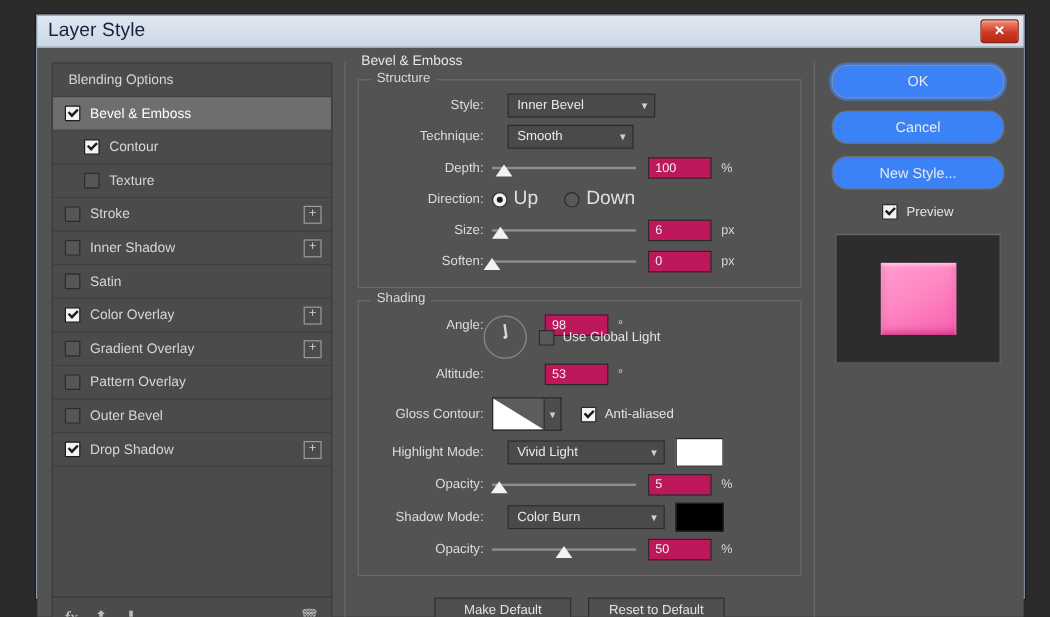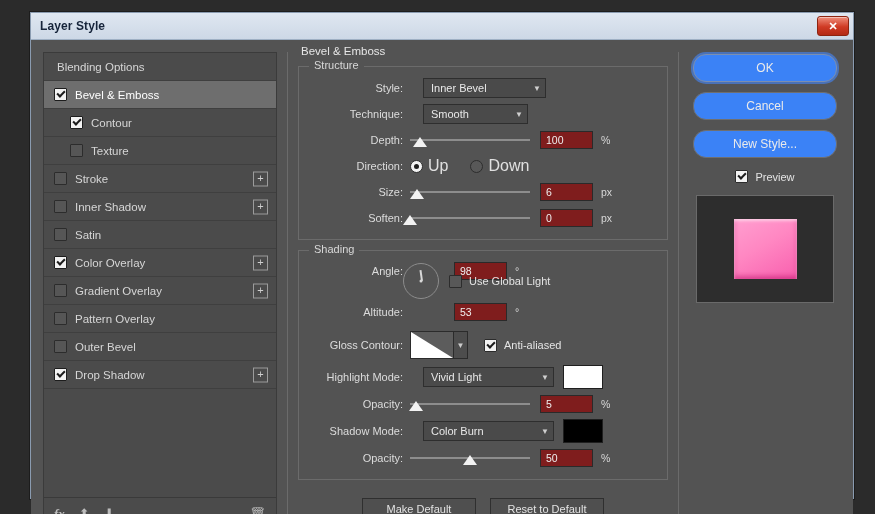--- a/index.html
+++ b/index.html
@@ -22,21 +22,21 @@
   }
   .titlebar {
     height: 26px; flex: 0 0 26px;
     background: linear-gradient(#dfe7f1, #cdd8e6);
     border-bottom: 1px solid #9fb0c4;
     display: flex; align-items: center;
     padding: 0 4px 0 9px;
     position: relative;
   }
   .title-text {
-    font-size: 12px; color: #16243a; font-weight: bold;
+    font-size: 16px; color: #16243a; font-weight: normal;
     letter-spacing: .1px;
   }
   .close-btn {
     position: absolute; right: 4px; top: 3px;
     width: 30px; height: 18px; border-radius: 3px;
     background: linear-gradient(#f08f7c, #cf3a24 55%, #b32a15);
     border: 1px solid #8d2410;
     box-shadow: inset 0 1px 0 rgba(255,255,255,.45);
     display: flex; align-items: center; justify-content: center;
     color: #fff; font-size: 11px; font-weight: bold; line-height: 1;
@@ -145,21 +145,21 @@
   .track { height: 2px; background: #8d8d8d; width: 100%; }
   .thumb {
     position: absolute; top: 6px;
     width: 0; height: 0;
     border-left: 7px solid transparent;
     border-right: 7px solid transparent;
     border-bottom: 10px solid #f2f2f2;
     cursor: pointer;
   }
   .numbox {
-    width: 46px; height: 16px; background: #7f1d1d;
+    width: 46px; height: 16px; background: #be185d;
     border: 1px solid #2a2a2a; color: #efefef;
     font-size: 10.5px; display: flex; align-items: center;
     padding-left: 5px; margin-left: 10px; cursor: text;
   }
   .unit { color: #d8d8d8; font-size: 10.5px; margin-left: 8px; }
 
   .radio {
     width: 11px; height: 11px; border-radius: 50%;
     border: 1px solid #2d2d2d; background: #585858;
     display: inline-flex; align-items: center; justify-content: center;

